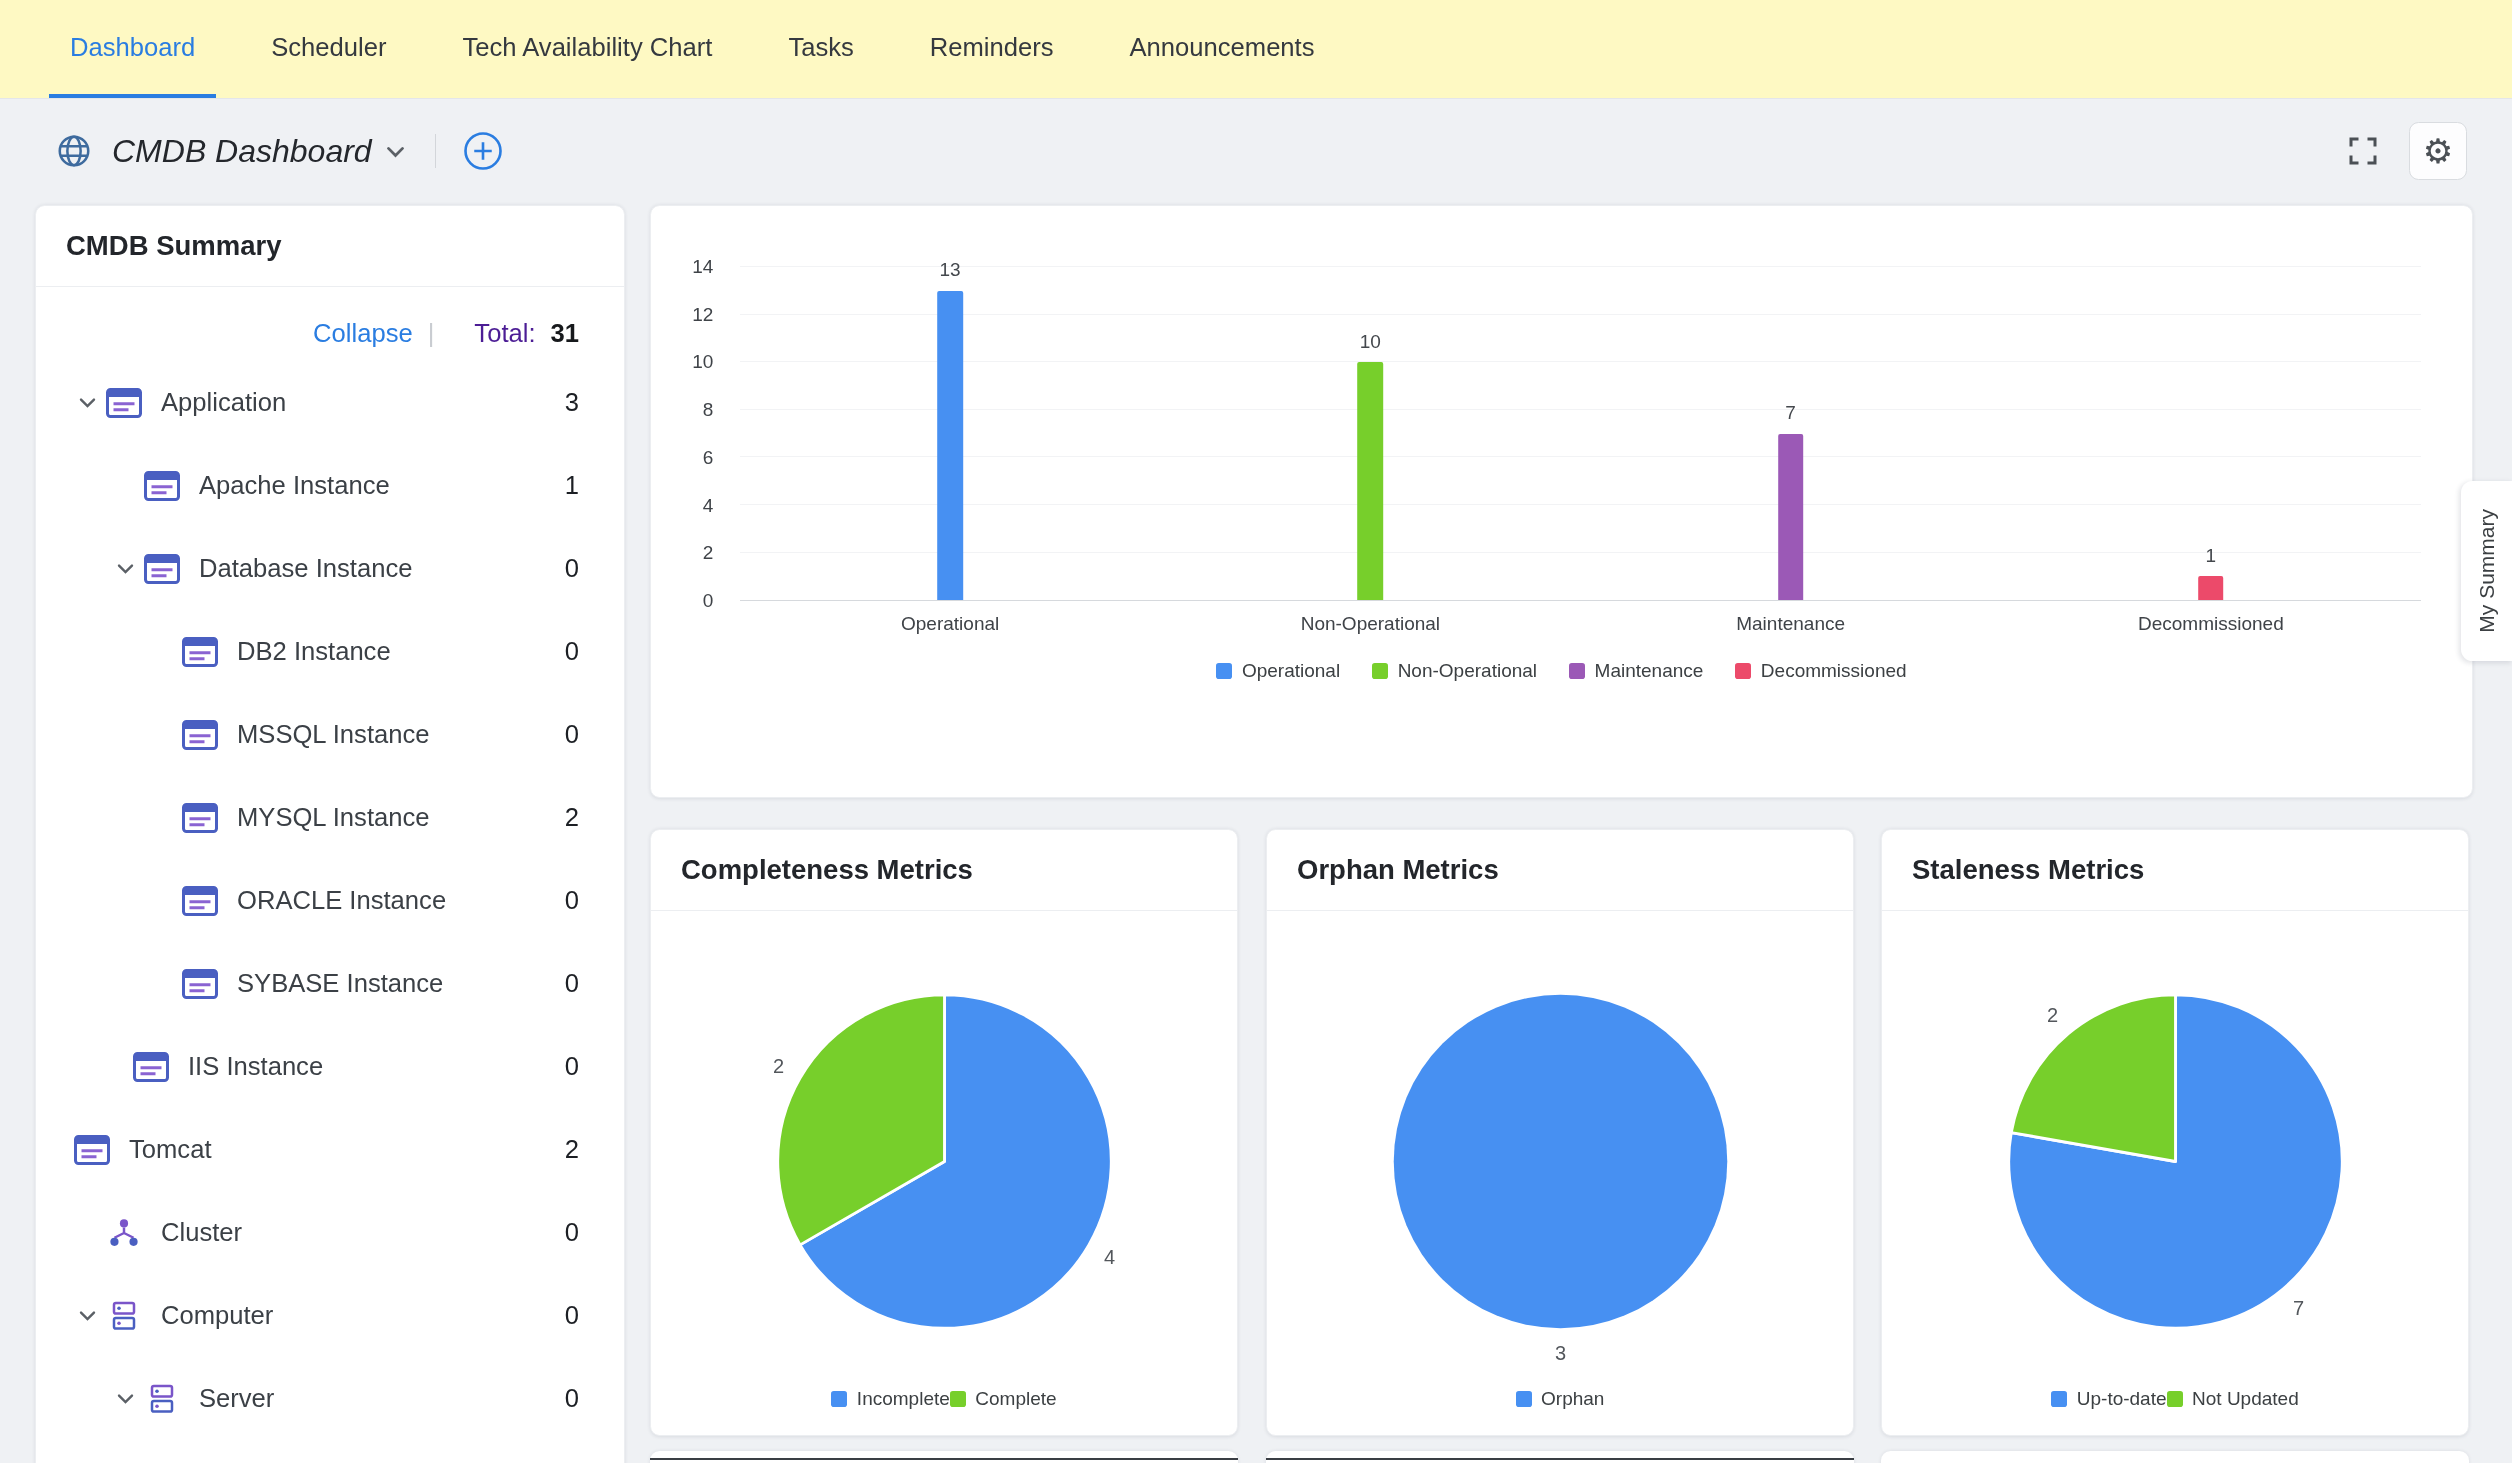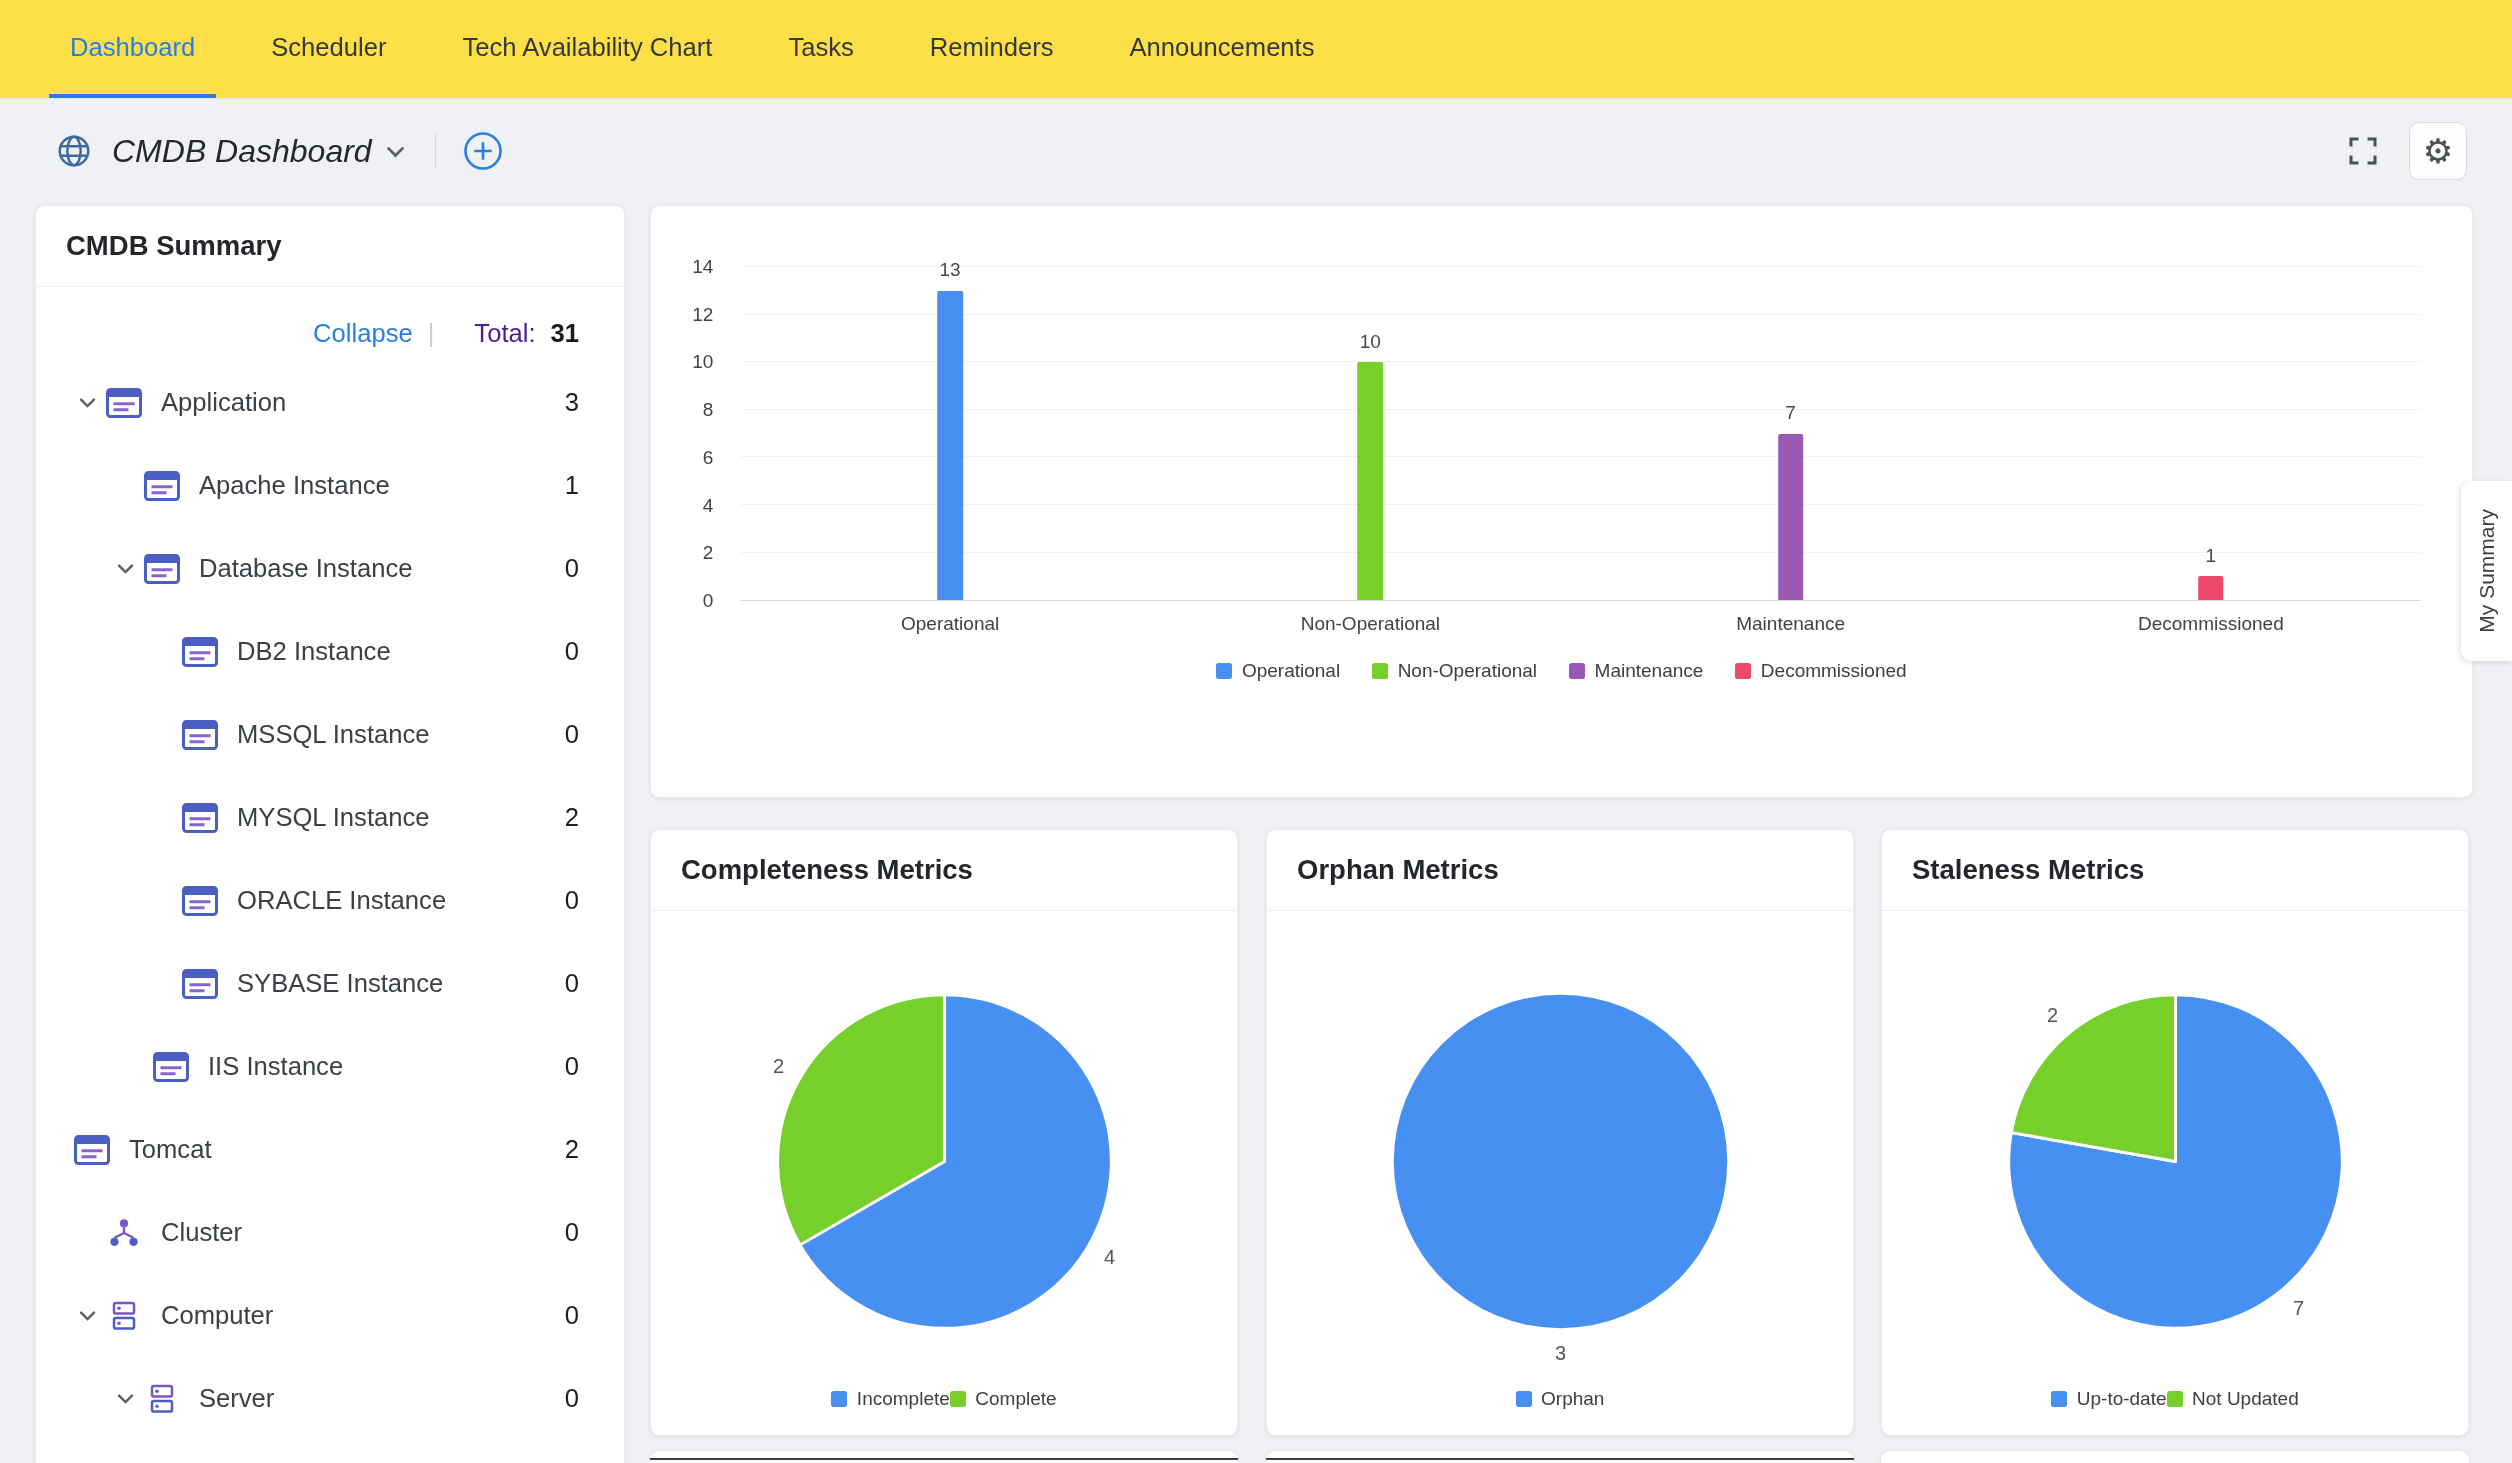--- a/index.html
+++ b/index.html
@@ -4,21 +4,21 @@
 <style>
   html,body{margin:0;padding:0;}
   body{
     width:2512px;height:1464px;position:relative;overflow:hidden;
     background:#eff1f4;
     font-family:"Liberation Sans",sans-serif;
     color:#2b2e33;
   }
   
   .topnav{
-    height:99px;background:#fde047;border-bottom:0.9px solid #e4e6ea;
+    height:99px;background:#fef9c3;border-bottom:0.9px solid #e4e6ea;
     display:flex;align-items:stretch;padding-left:49px;box-sizing:border-box;
   }
   .nav-tab{
     display:flex;align-items:center;padding:0 21px;margin-right:34px;
     font-size:25.6px;color:#35393f;cursor:pointer;
     border-bottom:4.7px solid transparent;box-sizing:border-box;white-space:nowrap;
   }
   .nav-tab.active{color:#2a7de1;border-bottom-color:#2a7de1;}
   
   .subheader{height:104px;display:flex;align-items:center;padding:0 45px 0 55px;}
@@ -246,21 +246,21 @@
           <svg viewBox="0 0 24 20">
             <rect x="1" y="1" width="22" height="18" rx="2" fill="#fff" stroke="#4a5fc1" stroke-width="2"></rect>
             <path d="M1 3a2 2 0 0 1 2-2h18a2 2 0 0 1 2 2v3H1z" fill="#4a5fc1"></path>
             <line x1="5" y1="10.5" x2="19" y2="10.5" stroke="#8a63d2" stroke-width="2"></line>
             <line x1="5" y1="14.5" x2="15" y2="14.5" stroke="#8a63d2" stroke-width="2"></line>
           </svg>
         </div>
         <span class="tr-label">SYBASE Instance</span>
         <span class="tr-count">0</span>
       </div>
-      <div class="tree-row" style="padding-left: 39px; margin-left: 40px;">
+      <div class="tree-row" style="padding-left: 59px;">
         <div class="tr-chevbox"></div>
         <div class="tr-icon">
           <svg viewBox="0 0 24 20">
             <rect x="1" y="1" width="22" height="18" rx="2" fill="#fff" stroke="#4a5fc1" stroke-width="2"></rect>
             <path d="M1 3a2 2 0 0 1 2-2h18a2 2 0 0 1 2 2v3H1z" fill="#4a5fc1"></path>
             <line x1="5" y1="10.5" x2="19" y2="10.5" stroke="#8a63d2" stroke-width="2"></line>
             <line x1="5" y1="14.5" x2="15" y2="14.5" stroke="#8a63d2" stroke-width="2"></line>
           </svg>
         </div>
         <span class="tr-label">IIS Instance</span>

